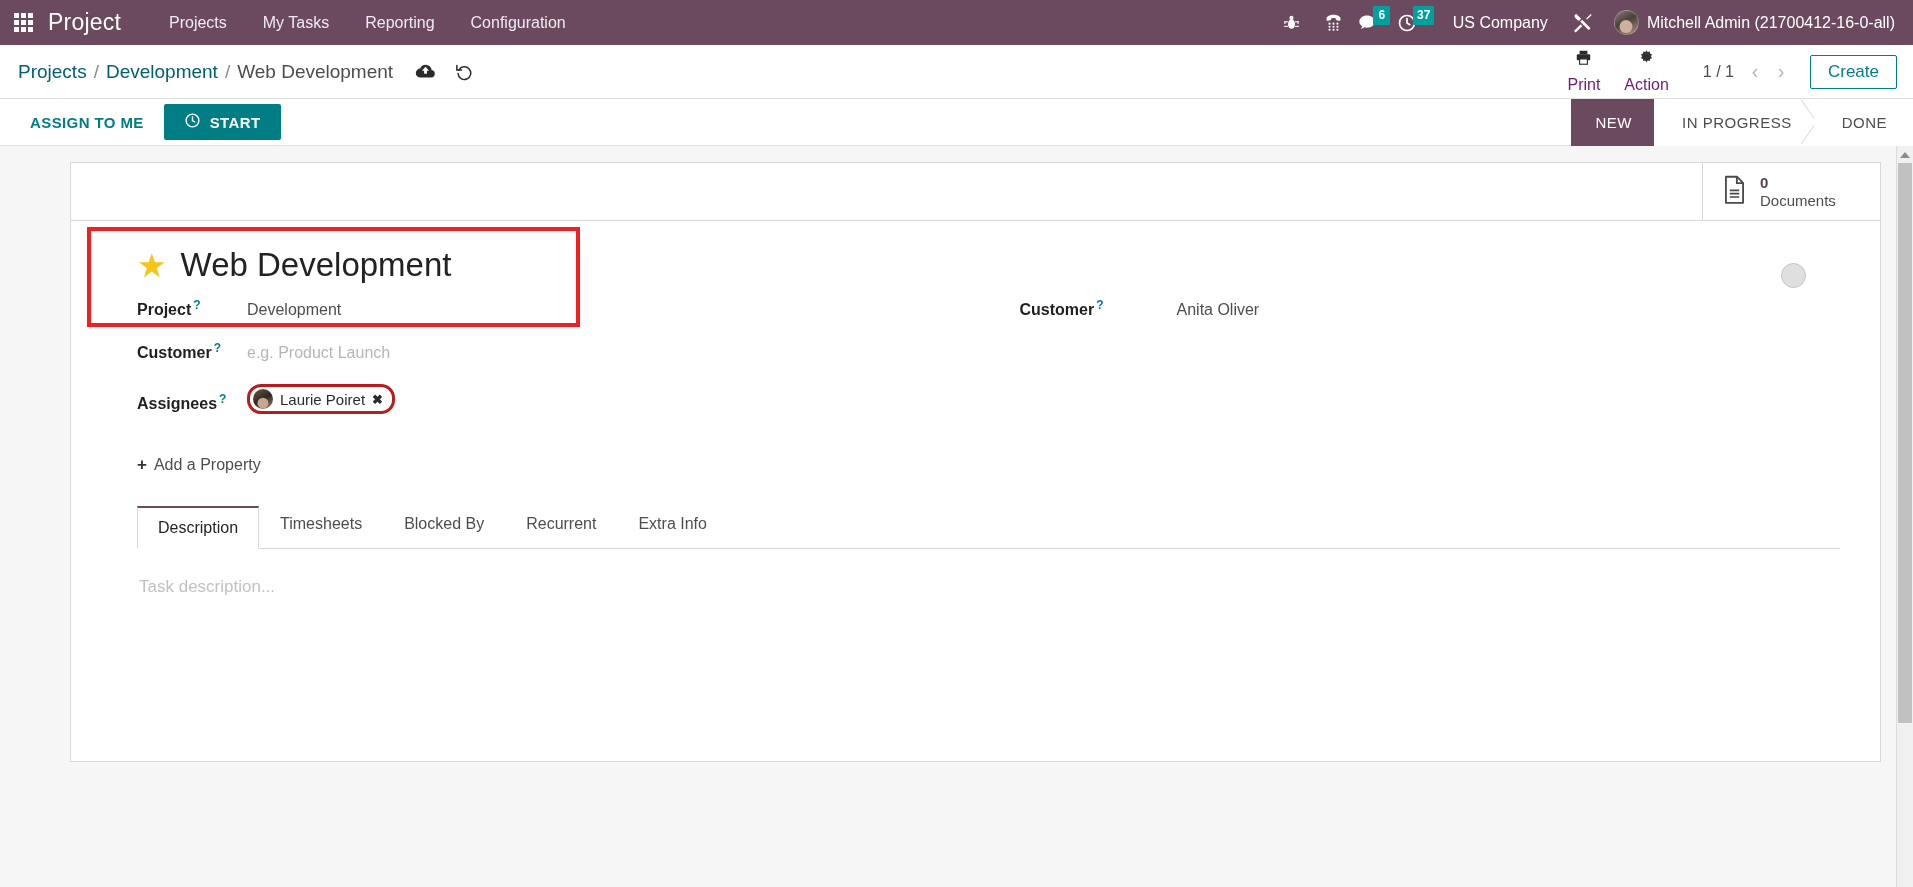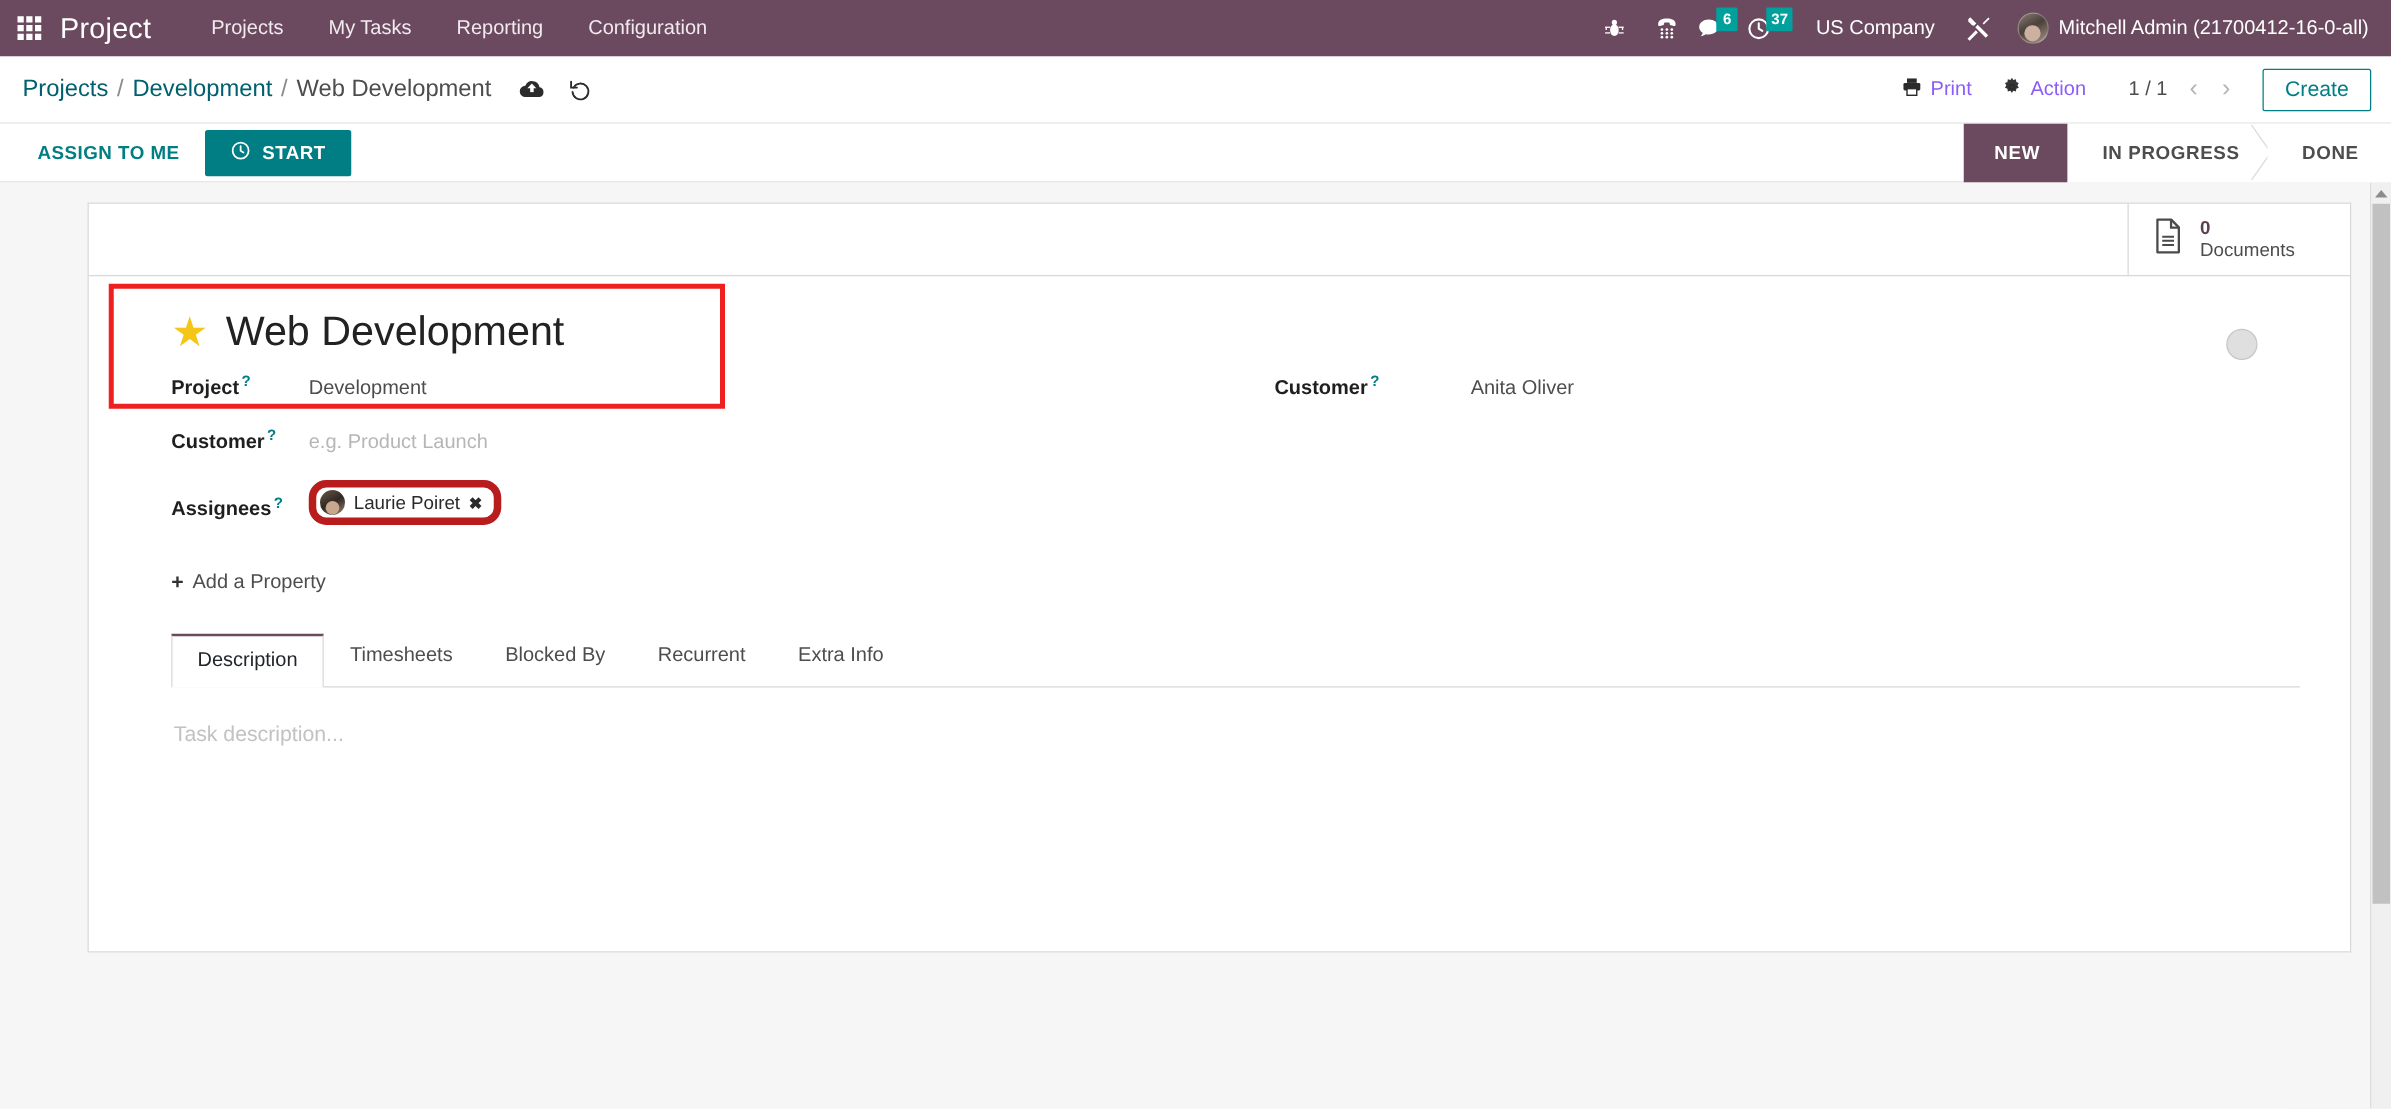--- a/index.html
+++ b/index.html
@@ -116,23 +116,24 @@
   .breadcrumb { display: flex; align-items: center; font-size: 19px; }
   .bc-link { color: #00606f; cursor: pointer; }
   .bc-sep { color: #8a8a8a; margin: 0 7px; }
   .bc-current { color: #4d4d4d; }
   .bc-actions { display: flex; align-items: center; gap: 18px; margin-left: 22px; }
   .bc-btn { cursor: pointer; display: flex; align-items: center; color: #3b3b3b; }
 
   .cp-right { margin-left: auto; display: flex; align-items: center; }
   .cp-text-btn {
     display: flex; align-items: center; gap: 6px;
-    font-size: 16px; color: #8b5cf6;
+    font-size: 16px; color: #701a75;
     padding: 6px 12px;
     cursor: pointer;
+    flex-direction: column;
   }
   .pager {
     display: flex; align-items: center;
     margin-left: 14px; font-size: 16px; color: #4d4d4d;
   }
   .pager-value { padding: 0 8px; cursor: pointer; }
   .pager-arrow {
     width: 26px; height: 30px;
     display: flex; align-items: center; justify-content: center;
     color: #b5b5b5;
@@ -182,21 +183,21 @@
     border: none;
     cursor: pointer;
     border-radius: 2px;
     font-family: "Liberation Sans", sans-serif;
   }
 
   .statusbar { margin-left: auto; display: flex; align-items: stretch; height: 47px; }
   .stage {
     display: flex; align-items: center;
     font-size: 15px;
-    font-weight: 700;
+    font-weight: 400;
     letter-spacing: .5px;
     color: #4d4d4d;
     padding: 0 22px 0 28px;
     position: relative;
     cursor: pointer;
     background: #ffffff;
   }
   .stage::after {
     content: "";
     position: absolute;
@@ -331,21 +332,21 @@
     cursor: text;
     min-width: 120px;
   }
   .field-value.placeholder { color: #b6b6b6; }
   .field-value.empty { min-height: 20px; }
 
   .tag-pill {
     display: inline-flex;
     align-items: center;
     gap: 7px;
-    border: 6px solid #b91c1c;
+    border: 3px solid #b91c1c;
     border-radius: 14px;
     padding: 2px 9px 2px 3px;
     font-size: 15px;
     color: #2b2b2b;
     cursor: pointer;
     background: #fff;
   }
   .tag-avatar {
     width: 20px; height: 20px;
     border-radius: 50%;

